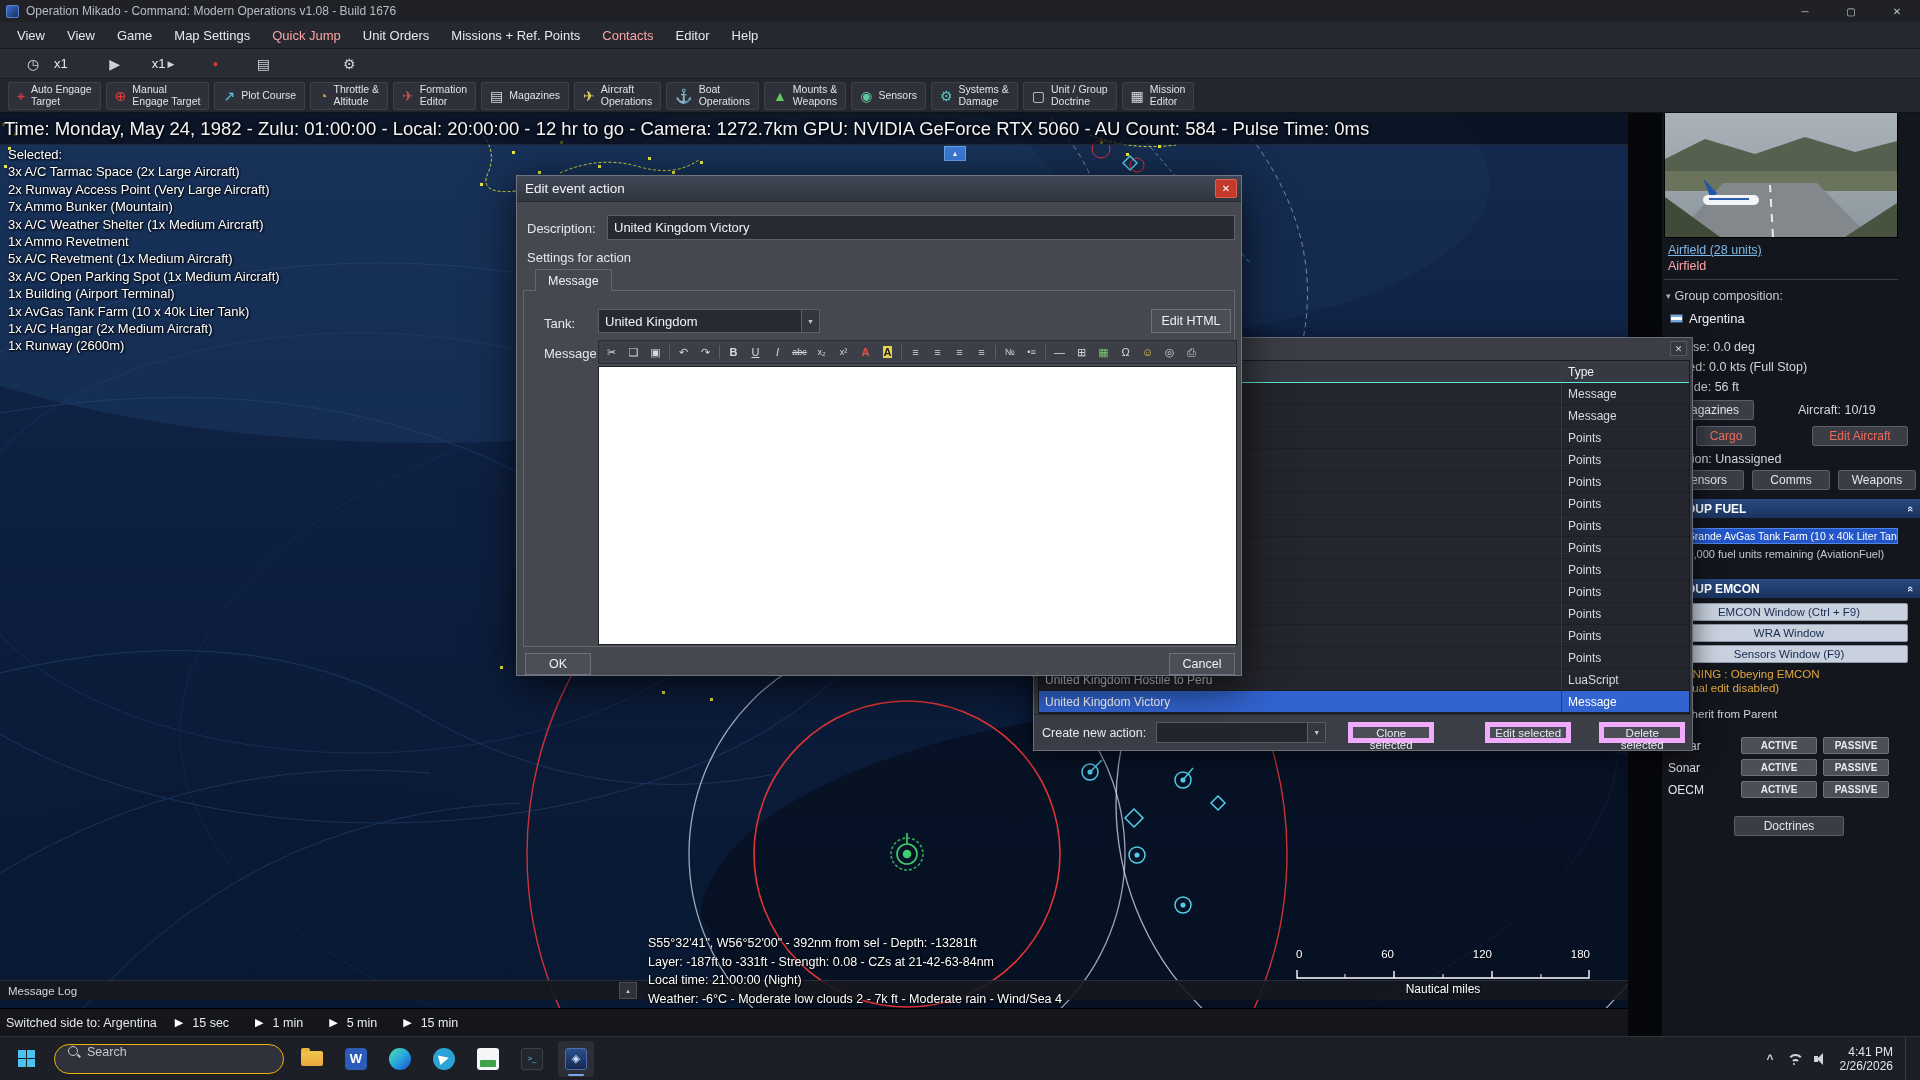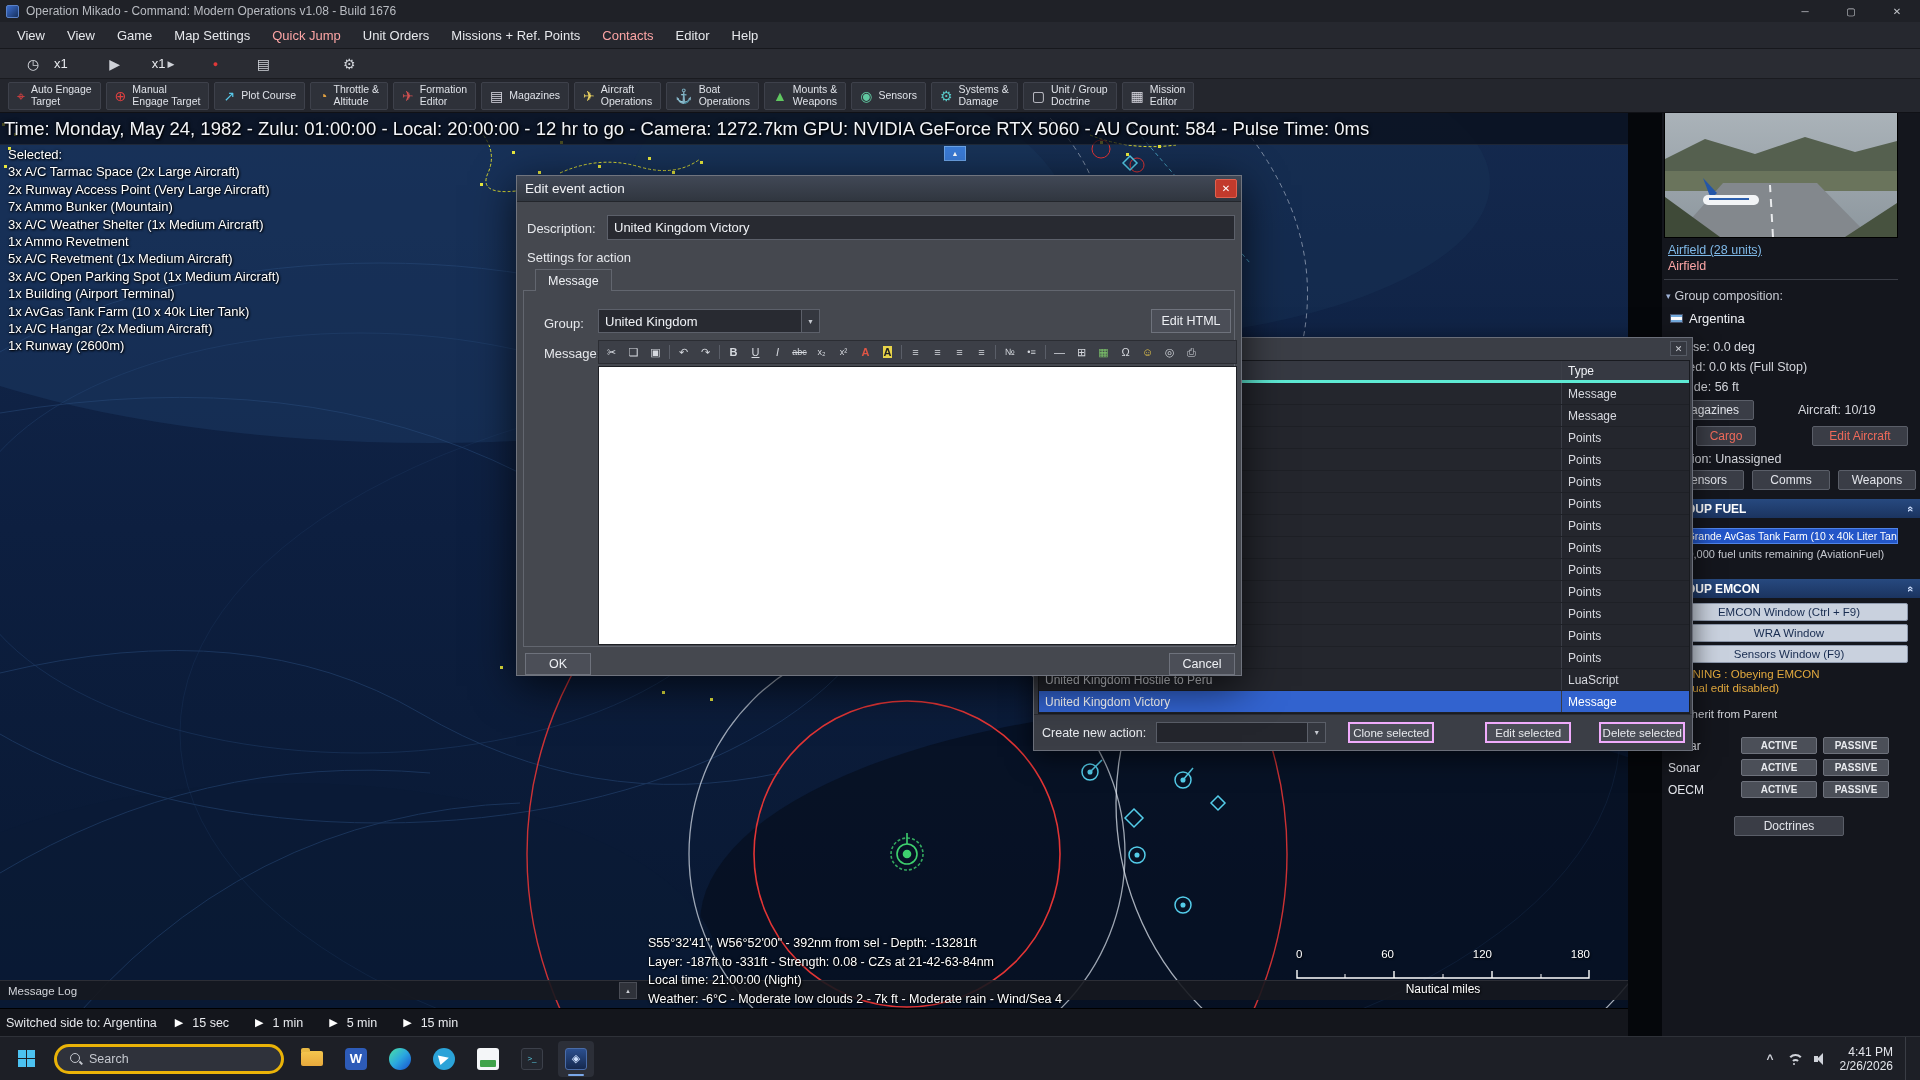--- a/index.html
+++ b/index.html
@@ -127,28 +127,28 @@
                  border:1px solid #6a6e79;z-index:50;box-shadow:0 6px 24px rgba(0,0,0,.6)}
   .ev-close{position:absolute;top:3px;right:5px;width:17px;height:15px;background:#34373f;
             border:1px solid #555a64;color:#cfd2d8;font-size:9px;display:flex;align-items:center;
             justify-content:center}
   .ev-list{position:absolute;top:22px;left:4px;width:652px;height:354px;background:#24262d;
            border:1px solid #191b20;overflow:hidden}
   .ev-row{height:22px;display:flex;align-items:stretch;border-bottom:1px solid #1e2026;
           font-size:12px;color:#d8dae0}
   .ev-name{width:522px;padding-left:6px;display:flex;align-items:center;white-space:nowrap;overflow:hidden}
   .ev-type{flex:1;padding-left:6px;border-left:1px solid #3a3d46;display:flex;align-items:center}
-  .ev-header-row{background:#363942;border-bottom:3px solid #5eead4;color:#eef0f4;height:22px}
+  .ev-header-row{background:#363942;border-bottom:1px solid #5eead4;color:#eef0f4;height:22px}
   .ev-row.selected{background:#3263cf;color:#fff}
   .ev-bottom{position:absolute;bottom:0;left:0;width:658px;height:36px;display:flex;align-items:center;
              background:#3b3e46;border-top:1px solid #2a2c33}
   .ev-create-label{margin-left:8px;font-size:12.5px;color:#e8eaee;white-space:nowrap}
   .ev-select{margin-left:10px;width:170px;height:21px;background:#24262d;border:1px solid #5a5e68;
              display:flex;align-items:center}
-  .ev-btn{height:21px;width:86px;background:#4b4e57;border:2px solid #f0abfc;color:#e8eaee;font-size:11.5px}
+  .ev-btn{height:21px;width:86px;background:#4b4e57;border:5px solid #f0abfc;color:#e8eaee;font-size:11.5px}
   .ev-btn.clone{margin-left:22px}
   .ev-btn.edit{margin-left:51px}
   .ev-btn.del{margin-left:28px}
 
   
   .edit-dialog{position:absolute;top:175px;left:516px;width:726px;height:501px;background:#45484f;
                border:1px solid #70747e;z-index:100;box-shadow:0 10px 40px rgba(0,0,0,.7)}
   .ed-titlebar{height:26px;background:linear-gradient(#414856,#30363f);display:flex;align-items:center;
                border-bottom:1px solid #23262c}
   .ed-title{margin-left:8px;font-size:13.5px;color:#f2f3f6}
@@ -188,22 +188,22 @@
           color:#eef0f4;font-size:12.5px}
   .ed-ok{left:8px}.ed-cancel{left:652px}
 
   
   .taskbar{position:absolute;top:1036px;left:0;width:1920px;height:44px;background:#1d1f26;
            border-top:1px solid #2e3138;display:flex;align-items:center;z-index:300}
   .tb-start{margin-left:10px;width:32px;height:32px;display:flex;align-items:center;justify-content:center;
             background:transparent;border:0}
   .win-logo{display:grid;grid-template-columns:8px 8px;grid-template-rows:8px 8px;gap:1px}
   .win-logo i{background:#4cc2f1}
-  .tb-search{margin-left:12px;width:230px;height:30px;background:#2f323b;border:3px solid #eab308;
-             border-radius:15px;display:flex;align-items:center}
+  .tb-search{margin-left:12px;width:230px;height:30px;background:#2f323b;border:1px solid #eab308;
+             border-radius:15px;display:flex;align-items:flex-start}
   .lens{position:relative;width:14px;height:14px;margin:0 6px 0 12px}
   .lens::before{content:"";position:absolute;left:1px;top:1px;width:8px;height:8px;
                 border:1.5px solid #c4c7ce;border-radius:50%}
   .lens::after{content:"";position:absolute;left:10px;top:10px;width:4px;height:1.5px;background:#c4c7ce;
                transform:rotate(45deg)}
   .tb-search input{background:transparent;border:0;outline:0;color:#c4c7ce;font-size:12.5px;width:160px;
                    font-family:inherit}
   .tb-search input::placeholder{color:#c4c7ce}
   .tb-apps{display:flex;margin-left:10px;gap:8px}
   .tb-app{width:36px;height:36px;display:flex;align-items:center;justify-content:center;border-radius:4px;
@@ -748,21 +748,21 @@
   <div class="edit-dialog">
     <div class="ed-titlebar">
       <span class="ed-title">Edit event action</span>
       <button class="ed-close">✕</button>
     </div>
     <label class="ed-desc-label">Description:</label>
     <input class="ed-desc-field" value="United Kingdom Victory" style="">
     <div class="ed-text ed-settings-label">Settings for action</div>
     <div class="ed-tab">Message</div>
     <div class="ed-tabbody"></div>
-    <label class="ed-side-label">Group:</label>
+    <label class="ed-side-label">Tank:</label>
     <div class="ed-side-select">
       <span>United Kingdom</span>
       <span class="dd-arrow">▼</span>
     </div>
     <button class="ed-html-btn">Edit HTML</button>
     <label class="ed-msg-label">Message:</label>
     <div class="ed-rtbar">
 
         <button class="rt-btn">
           <span>✂</span>

